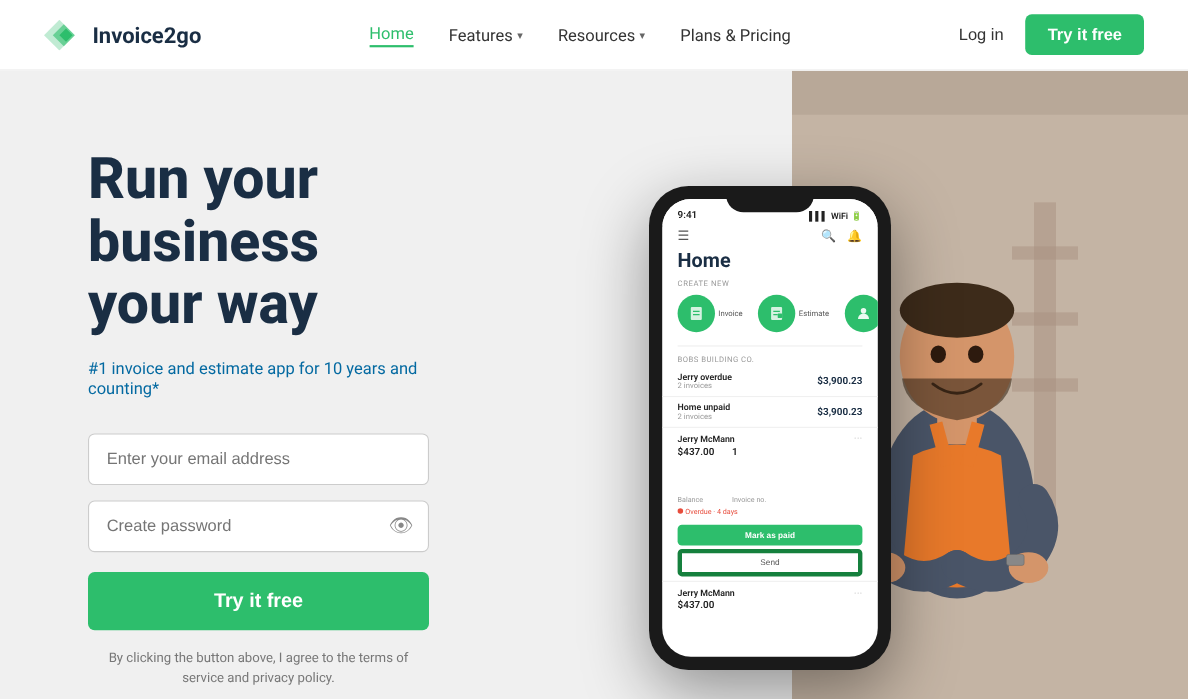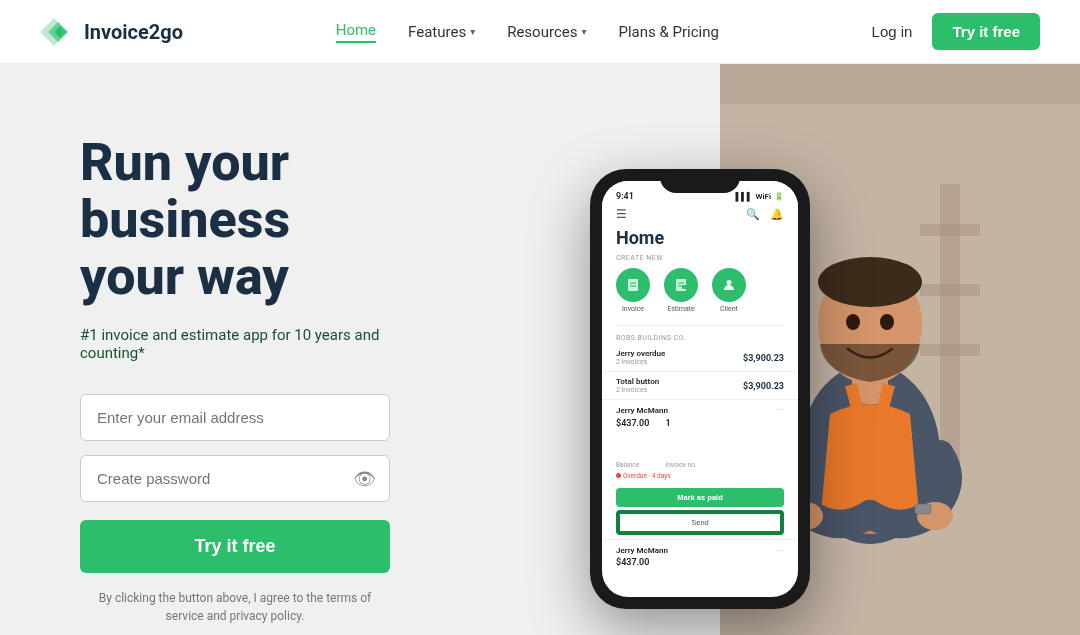--- a/index.html
+++ b/index.html
@@ -90,21 +90,21 @@
     }
     .hero-headline {
       font-size: 52px;
       font-weight: 800;
       color: #1a2e44;
       line-height: 1.1;
       margin-bottom: 20px;
     }
     .hero-sub {
       font-size: 15px;
-      color: #14532d;
+      color: #0369a1;
       margin-bottom: 32px;
       font-weight: 400;
     }
     .email-input {
       width: 100%;
       border: 1.5px solid #ccc;
       border-radius: 6px;
       padding: 14px 16px;
       font-size: 15px;
       background: #fff;
@@ -234,21 +234,21 @@
       letter-spacing: 0.5px;
       margin-bottom: 6px;
       text-transform: uppercase;
     }
     .create-icons-row {
       display: flex;
       gap: 14px;
     }
     .create-icon-item {
       display: flex;
-      flex-direction: column;
+      flex-direction: row;
       align-items: center;
       gap: 3px;
     }
     .create-icon-circle {
       width: 34px;
       height: 34px;
       background: #2dbe6c;
       border-radius: 50%;
       display: flex;
       align-items: center;
@@ -469,21 +469,21 @@
 
           <div class="stat-row">
             <div class="stat-left">
               <div class="stat-title">Jerry overdue</div>
               <div class="stat-sub">2 invoices</div>
             </div>
             <div class="stat-amount">$3,900.23</div>
           </div>
           <div class="stat-row">
             <div class="stat-left">
-              <div class="stat-title">Total button</div>
+              <div class="stat-title">Home unpaid</div>
               <div class="stat-sub">2 invoices</div>
             </div>
             <div class="stat-amount">$3,900.23</div>
           </div>
 
           <div class="client-row">
             <div class="client-row-top">
               <span class="client-name">Jerry McMann</span>
               <span class="dots">···</span>
             </div>

